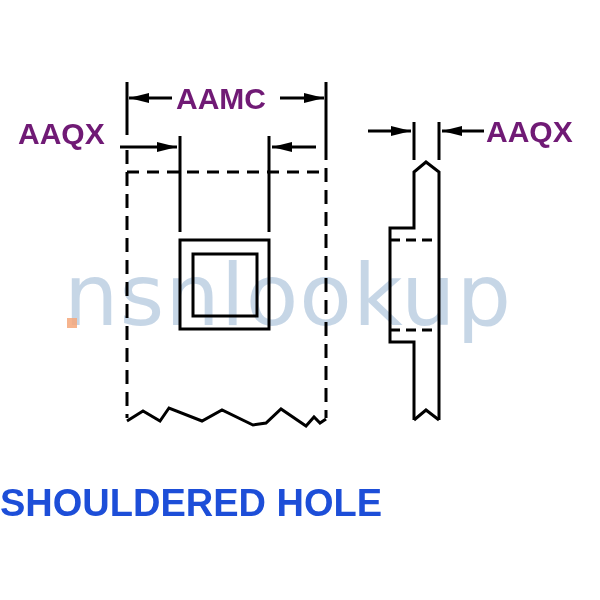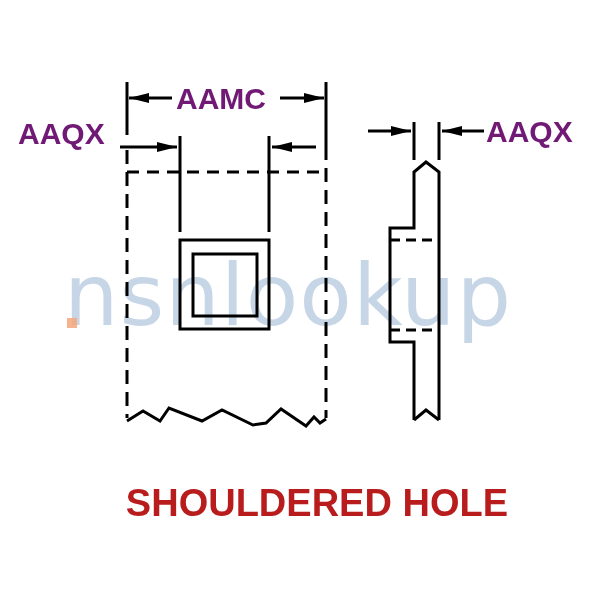--- a/index.html
+++ b/index.html
@@ -13,25 +13,25 @@
       font-size: 30px;
       color: #701a75;
       line-height: 1;
       background: #fff;
       padding: 0 2px;
     }
     .caption {
       position: absolute;
       left: 0; width: 508px;
       top: 484px;
-      text-align: right;
+      text-align: left;
       font-family: "Liberation Sans", sans-serif;
       font-weight: bold;
       font-size: 38px;
-      color: #b91c1c;
+      color: #1d4ed8;
       line-height: 1;
     }
     .watermark {
       position: absolute;
       left: 64px; top: 252px;
       font-family: "DejaVu Sans", sans-serif;
       font-size: 86px;
       color: #a9c1da;
       opacity: 0.65;
       letter-spacing: 1px;

